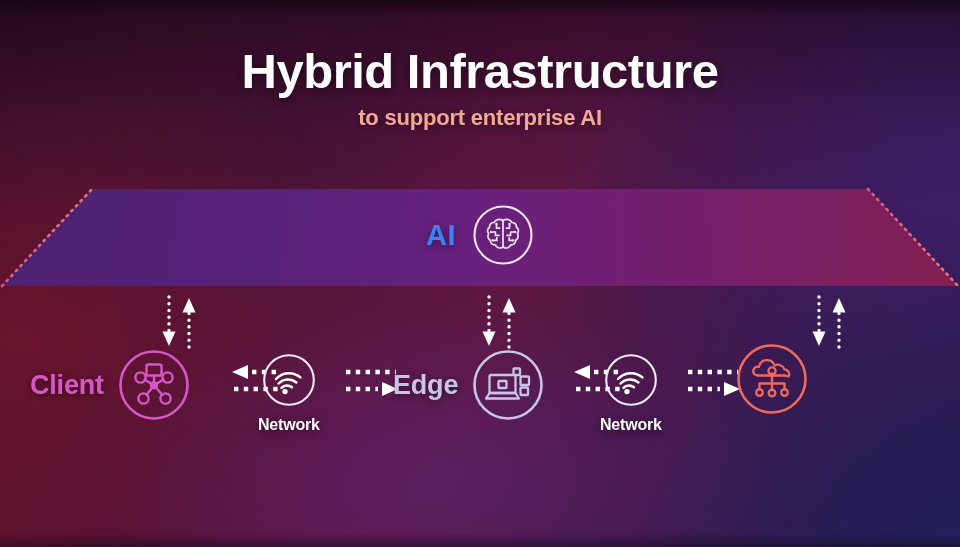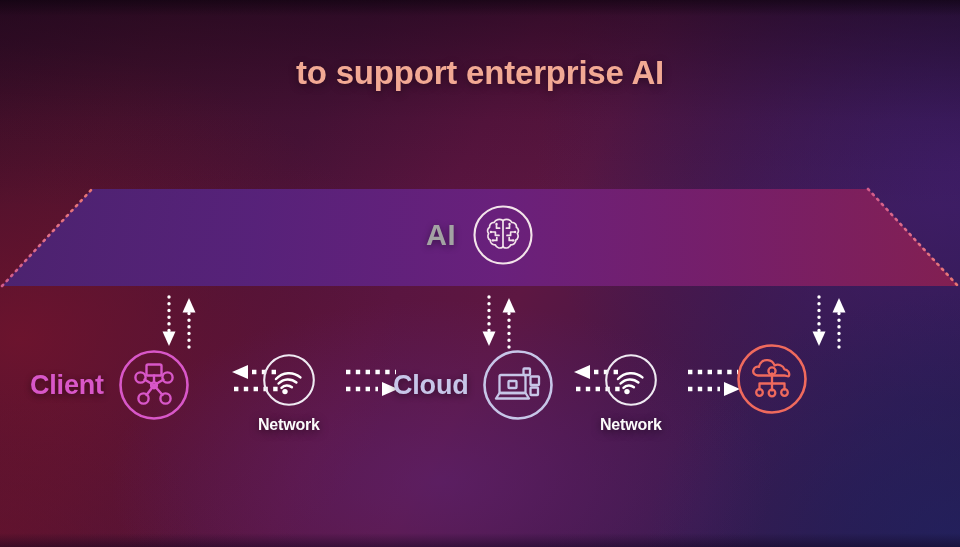--- a/index.html
+++ b/index.html
@@ -77,21 +77,21 @@
   .title-main {
     font-size: 49px;
     font-weight: bold;
     color: #fdfdfd;
     letter-spacing: -0.5px;
     line-height: 1.05;
     text-shadow: 0 2px 10px rgba(0,0,0,0.45);
   }
   .title-sub {
     margin-top: 8px;
-    font-size: 33px;
+    font-size: 22px;
     font-weight: bold;
     color: #f2a994;
     letter-spacing: -0.2px;
     text-shadow: 0 2px 9px rgba(0,0,0,0.40);
   }
 
   
   .plane-wrap {
     position: absolute;
     left: 0; top: 186px;
@@ -106,21 +106,21 @@
     top: 204px; left: 0; right: 0;
     display: flex;
     align-items: center;
     justify-content: center;
     gap: 16px;
     z-index: 5;
   }
   .ai-label {
     font-size: 29px;
     font-weight: bold;
-    color: #a3a3a3;
+    color: #3b82f6;
     letter-spacing: 0.5px;
     text-shadow: 0 2px 7px rgba(0,0,0,0.4);
   }
   .ai-icon-circle {
     width: 62px; height: 62px;
   }
 
   
   .vpair { position: absolute; z-index: 5; width: 54px; height: 56px; }
   .vpair.p1 { left: 155px; top: 294px; }
@@ -199,20 +199,21 @@
   <div class="bg-layer bg-vig-left"></div>
   <div class="bg-layer bg-vig-right"></div>
   <div class="bg-layer bg-vig-bottomright"></div>
   <div class="bg-layer bg-vig-bottomleft"></div>
   <div class="bg-layer bg-vig-center"></div>
   <div class="bg-layer bg-top-dark"></div>
   <div class="bg-layer bg-topbar"></div>
   <div class="bg-layer bg-bottombar"></div>
 
   <div class="title-block">
+    <div class="title-main">Hybrid Infrastructure</div>
     <div class="title-sub">to support enterprise AI</div>
   </div>
 
   <div class="plane-wrap">
     <svg width="960" height="104" viewBox="0 0 960 104">
       <defs>
         <linearGradient id="planeFill" x1="0" y1="0" x2="1" y2="0">
           <stop offset="0%" stop-color="#4a2475" stop-opacity="0.92"></stop>
           <stop offset="26%" stop-color="#57237f" stop-opacity="0.92"></stop>
           <stop offset="52%" stop-color="#6a2180" stop-opacity="0.93"></stop>
@@ -367,21 +368,21 @@
           </g>
           <circle cx="24.0" cy="39.6" r="2.7" fill="#ffffff"></circle>
         </svg>
       </div>
       <div class="net-caption">Network</div>
     </div>
 
     <div class="node node-edge">
       <div class="node-inline">
         <div class="node-text">
-          <div class="node-label" style="color:#c7c6e8">Cloud</div>
+          <div class="node-label" style="color:#c7c6e8">Edge</div>
         </div>
         <div class="node-circle">
           <svg width="74" height="74" viewBox="0 0 74 74">
             <circle cx="37" cy="37" r="33.5" fill="none" stroke="#c7c6e8" stroke-width="2.6"></circle>
             <g fill="none" stroke="#c7c6e8" stroke-width="2.3" stroke-linecap="round" stroke-linejoin="round">
 
               <rect x="18.5" y="27" width="26" height="18" rx="1.6"></rect>
               <rect x="27.5" y="33" width="8" height="7" rx="0.8"></rect>
               <path d="M15.0 50.5 L48.0 50.5 L44.5 45 L18.5 45 Z"></path>
 

